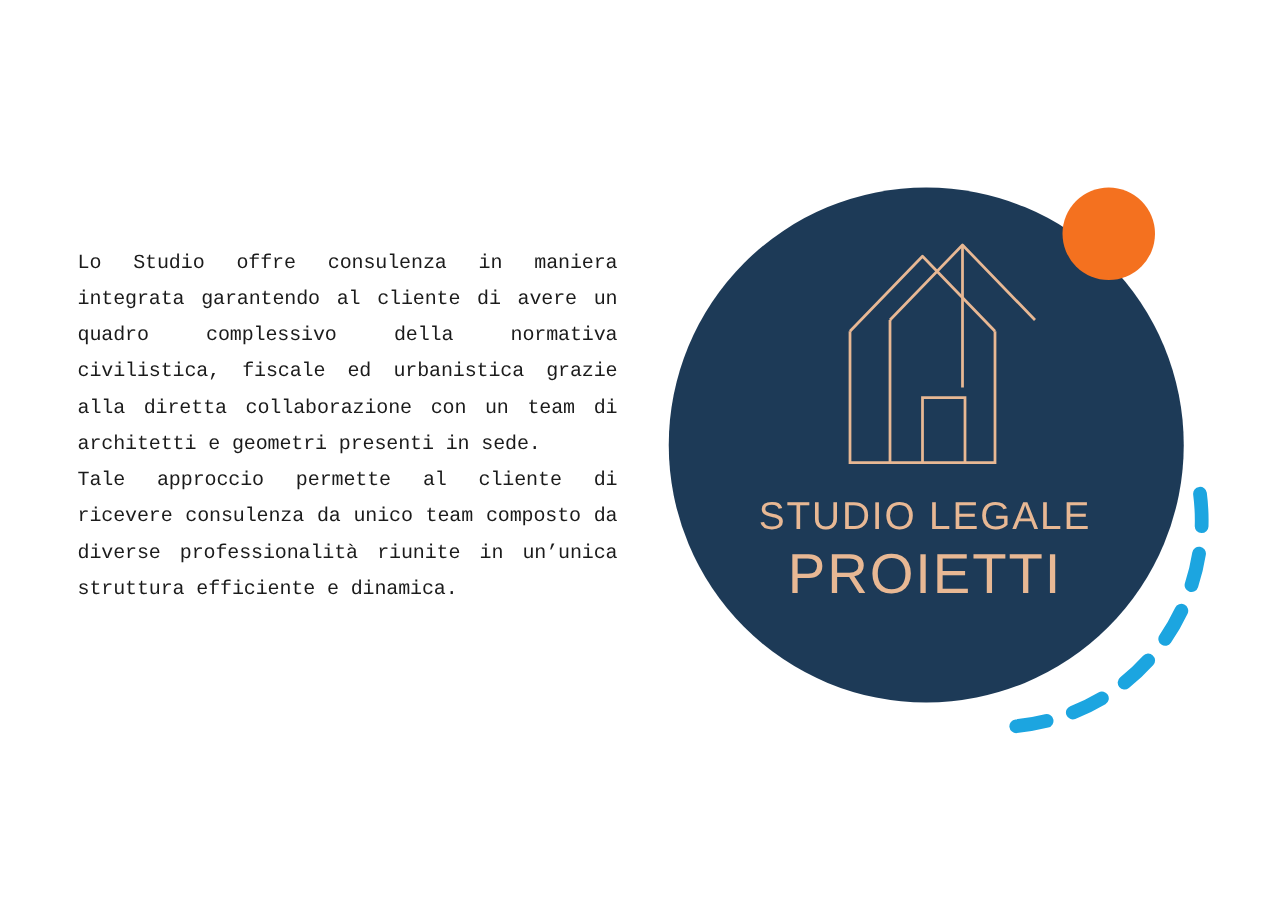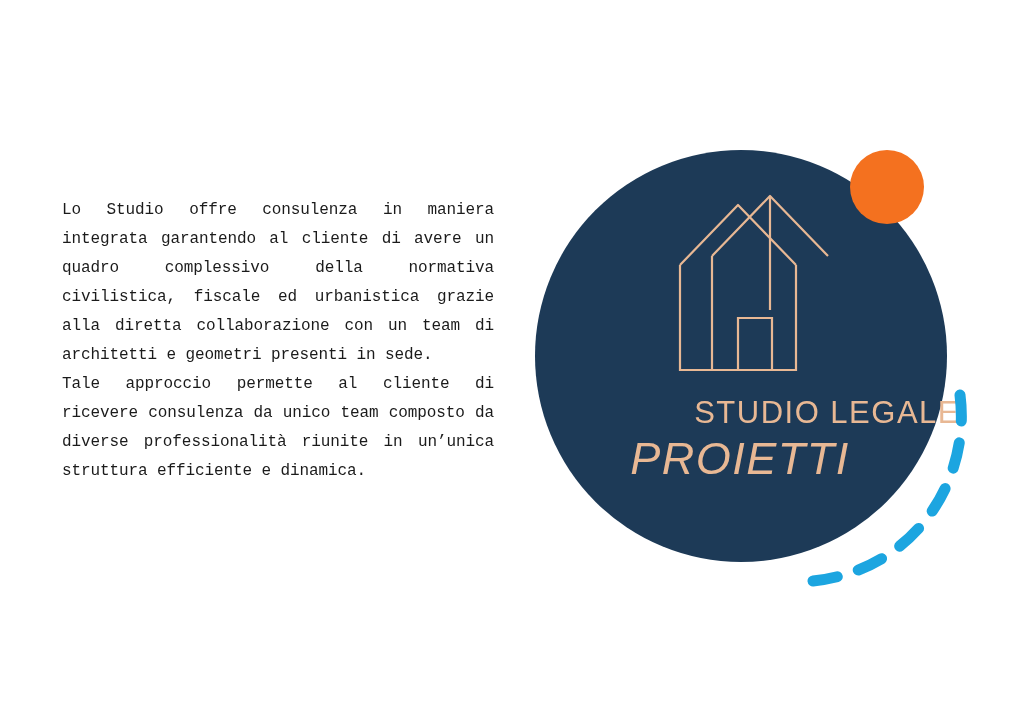--- a/index.html
+++ b/index.html
@@ -71,39 +71,38 @@
   .house-mark svg {
     display: block;
     width: 100%;
     height: 100%;
   }
   .brand-line-1 {
     position: absolute;
     left: 0;
     top: 265px;
     width: 440px;
-    text-align: right;
+    text-align: center;
     color: #e8b894;
     font-family: "Liberation Sans", sans-serif;
     font-size: 31px;
     letter-spacing: 1.5px;
     font-weight: 400;
   }
   .brand-line-2 {
     position: absolute;
     left: 0;
     top: 303px;
     width: 440px;
     text-align: center;
     color: #e8b894;
     font-family: "Liberation Sans", sans-serif;
     font-size: 45px;
     letter-spacing: 1.5px;
     font-weight: 400;
-    font-style: italic;
   }
   .dashed-arc {
     position: absolute;
     left: 215px;
     top: 255px;
     width: 250px;
     height: 230px;
     pointer-events: none;
   }
   .dashed-arc svg {

